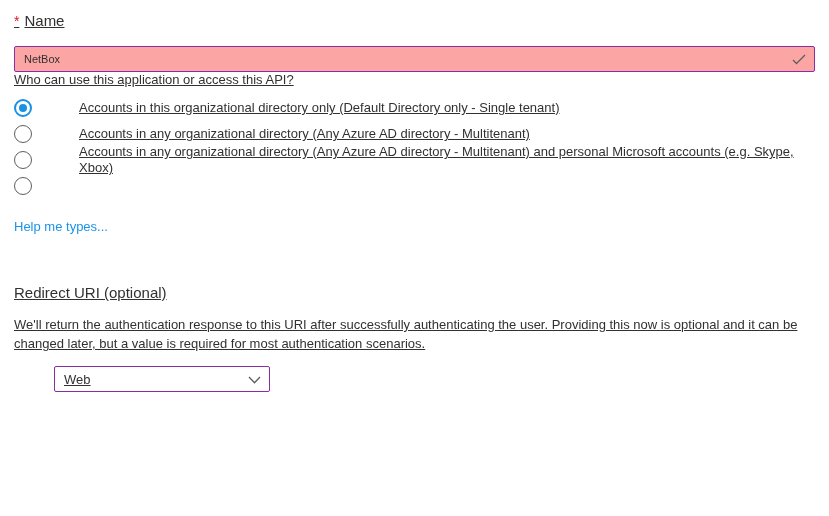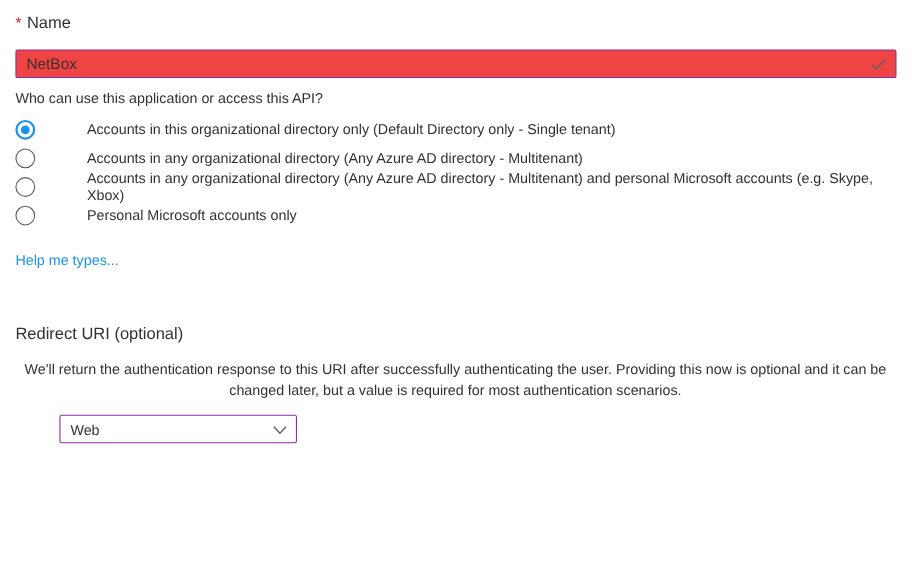--- a/index.html
+++ b/index.html
@@ -1,62 +1,62 @@
 <!DOCTYPE html>
 <html><head>
 <meta charset="utf-8">
 <style>
   html,body { margin:0; padding:0; }
   body {
     width:829px; height:516px; background:#ffffff; overflow:hidden;
     font-family:"Liberation Sans", sans-serif; color:#323130;
     -webkit-font-smoothing:antialiased;
   }
-  .content { padding:10px 14px 0 14px; }
+  .content { padding:10px 14px 0 14px;text-decoration:underline; }
 
   .section-title { font-size:15px; font-weight:400; color:#323130; line-height:21px; }
   .required { color:#E81123; margin-right:5px; font-size:14px; }
 
   .field-desc { font-size:13px; line-height:16px; margin-top:13px; color:#323130; }
 
   
   .input-wrap { position:relative; margin-top:14px; }
   .name-input-wrap { width:801px; }
   input.text-input {
     width:100%; height:26px; box-sizing:border-box;
-    border:1.5px solid #8A2DA5; border-radius:2px; background:#ef4444;
+    border:1.5px solid #8A2DA5; border-radius:2px; background:#fca5a5;
     padding:0 30px 0 9px; font-family:"Liberation Sans", sans-serif;
-    font-size:14px; color:#323130; outline:none;
+    font-size:11px; color:#323130; outline:none;
   }
   .trail-icon { position:absolute; right:9px; top:8px; width:14px; height:11px; pointer-events:none; }
 
   
   .title-accounts { margin-top:43px; }
-  .question { font-size:13px; margin-top:11px; line-height:16px; }
+  .question { font-size:13px; margin-top:0; line-height:16px; }
   .radio-list { margin-top:7px; }
   .radio-row { display:flex; align-items:center; height:26px; cursor:pointer;gap:36px; }
   .radio-circle {
     width:18px; height:18px; border-radius:50%; box-sizing:border-box;
     border:1px solid #605E5C; background:#fff; margin-right:11px; flex:none; position:relative;
   }
   .radio-circle.selected { border:2px solid #1991E6; }
   .radio-circle.selected::after {
     content:""; position:absolute; width:8px; height:8px; border-radius:50%;
     background:#1991E6; top:50%; left:50%; transform:translate(-50%,-50%);
   }
   .radio-label { font-size:13px; line-height:16px; }
 
   .help-link {
     display:inline-block; margin-top:20px; font-size:13px;
     color:#1B93E8; text-decoration:none; cursor:pointer;
   }
 
   
   .title-redirect { margin-top:47px; }
-  .redirect-desc { font-size:13px; line-height:19px; margin-top:12px; width:800px;text-align:center; }
+  .redirect-desc { font-size:13px; line-height:19px; margin-top:12px; width:800px; }
 
   .controls-row { display:flex; gap:10px; margin-top:13px;padding-left:40px; }
   .select-wrap { position:relative; width:216px; flex:none; }
   .select-box {
     height:26px; box-sizing:border-box; border:1.5px solid #8A2DA5; border-radius:2px;
     background:#fff; display:flex; align-items:center; padding:0 30px 0 9px;
     font-size:13px; color:#323130; cursor:pointer;
   }
   .chevron-icon { position:absolute; right:9px; top:10px; width:13px; height:8px; pointer-events:none; }
   .uri-wrap { position:relative; width:424px; flex:none; margin-top:0; }
@@ -88,21 +88,20 @@
     <div class="radio-row">
       <span class="radio-circle"></span>
       <span class="radio-label">Accounts in any organizational directory (Any Azure AD directory - Multitenant)</span>
     </div>
     <div class="radio-row">
       <span class="radio-circle"></span>
       <span class="radio-label">Accounts in any organizational directory (Any Azure AD directory - Multitenant) and personal Microsoft accounts (e.g. Skype, Xbox)</span>
     </div>
     <div class="radio-row">
       <span class="radio-circle"></span>
-      <span class="radio-label">Personal Microsoft accounts only</span>
     </div>
   </div>
 
   <a class="help-link">Help me types...</a>
 
   
   <div class="section-title title-redirect">Redirect URI (optional)</div>
   <div class="redirect-desc">We'll return the authentication response to this URI after successfully authenticating the user. Providing this now is optional and it can be changed later, but a value is required for most authentication scenarios.</div>
 
   <div class="controls-row">

